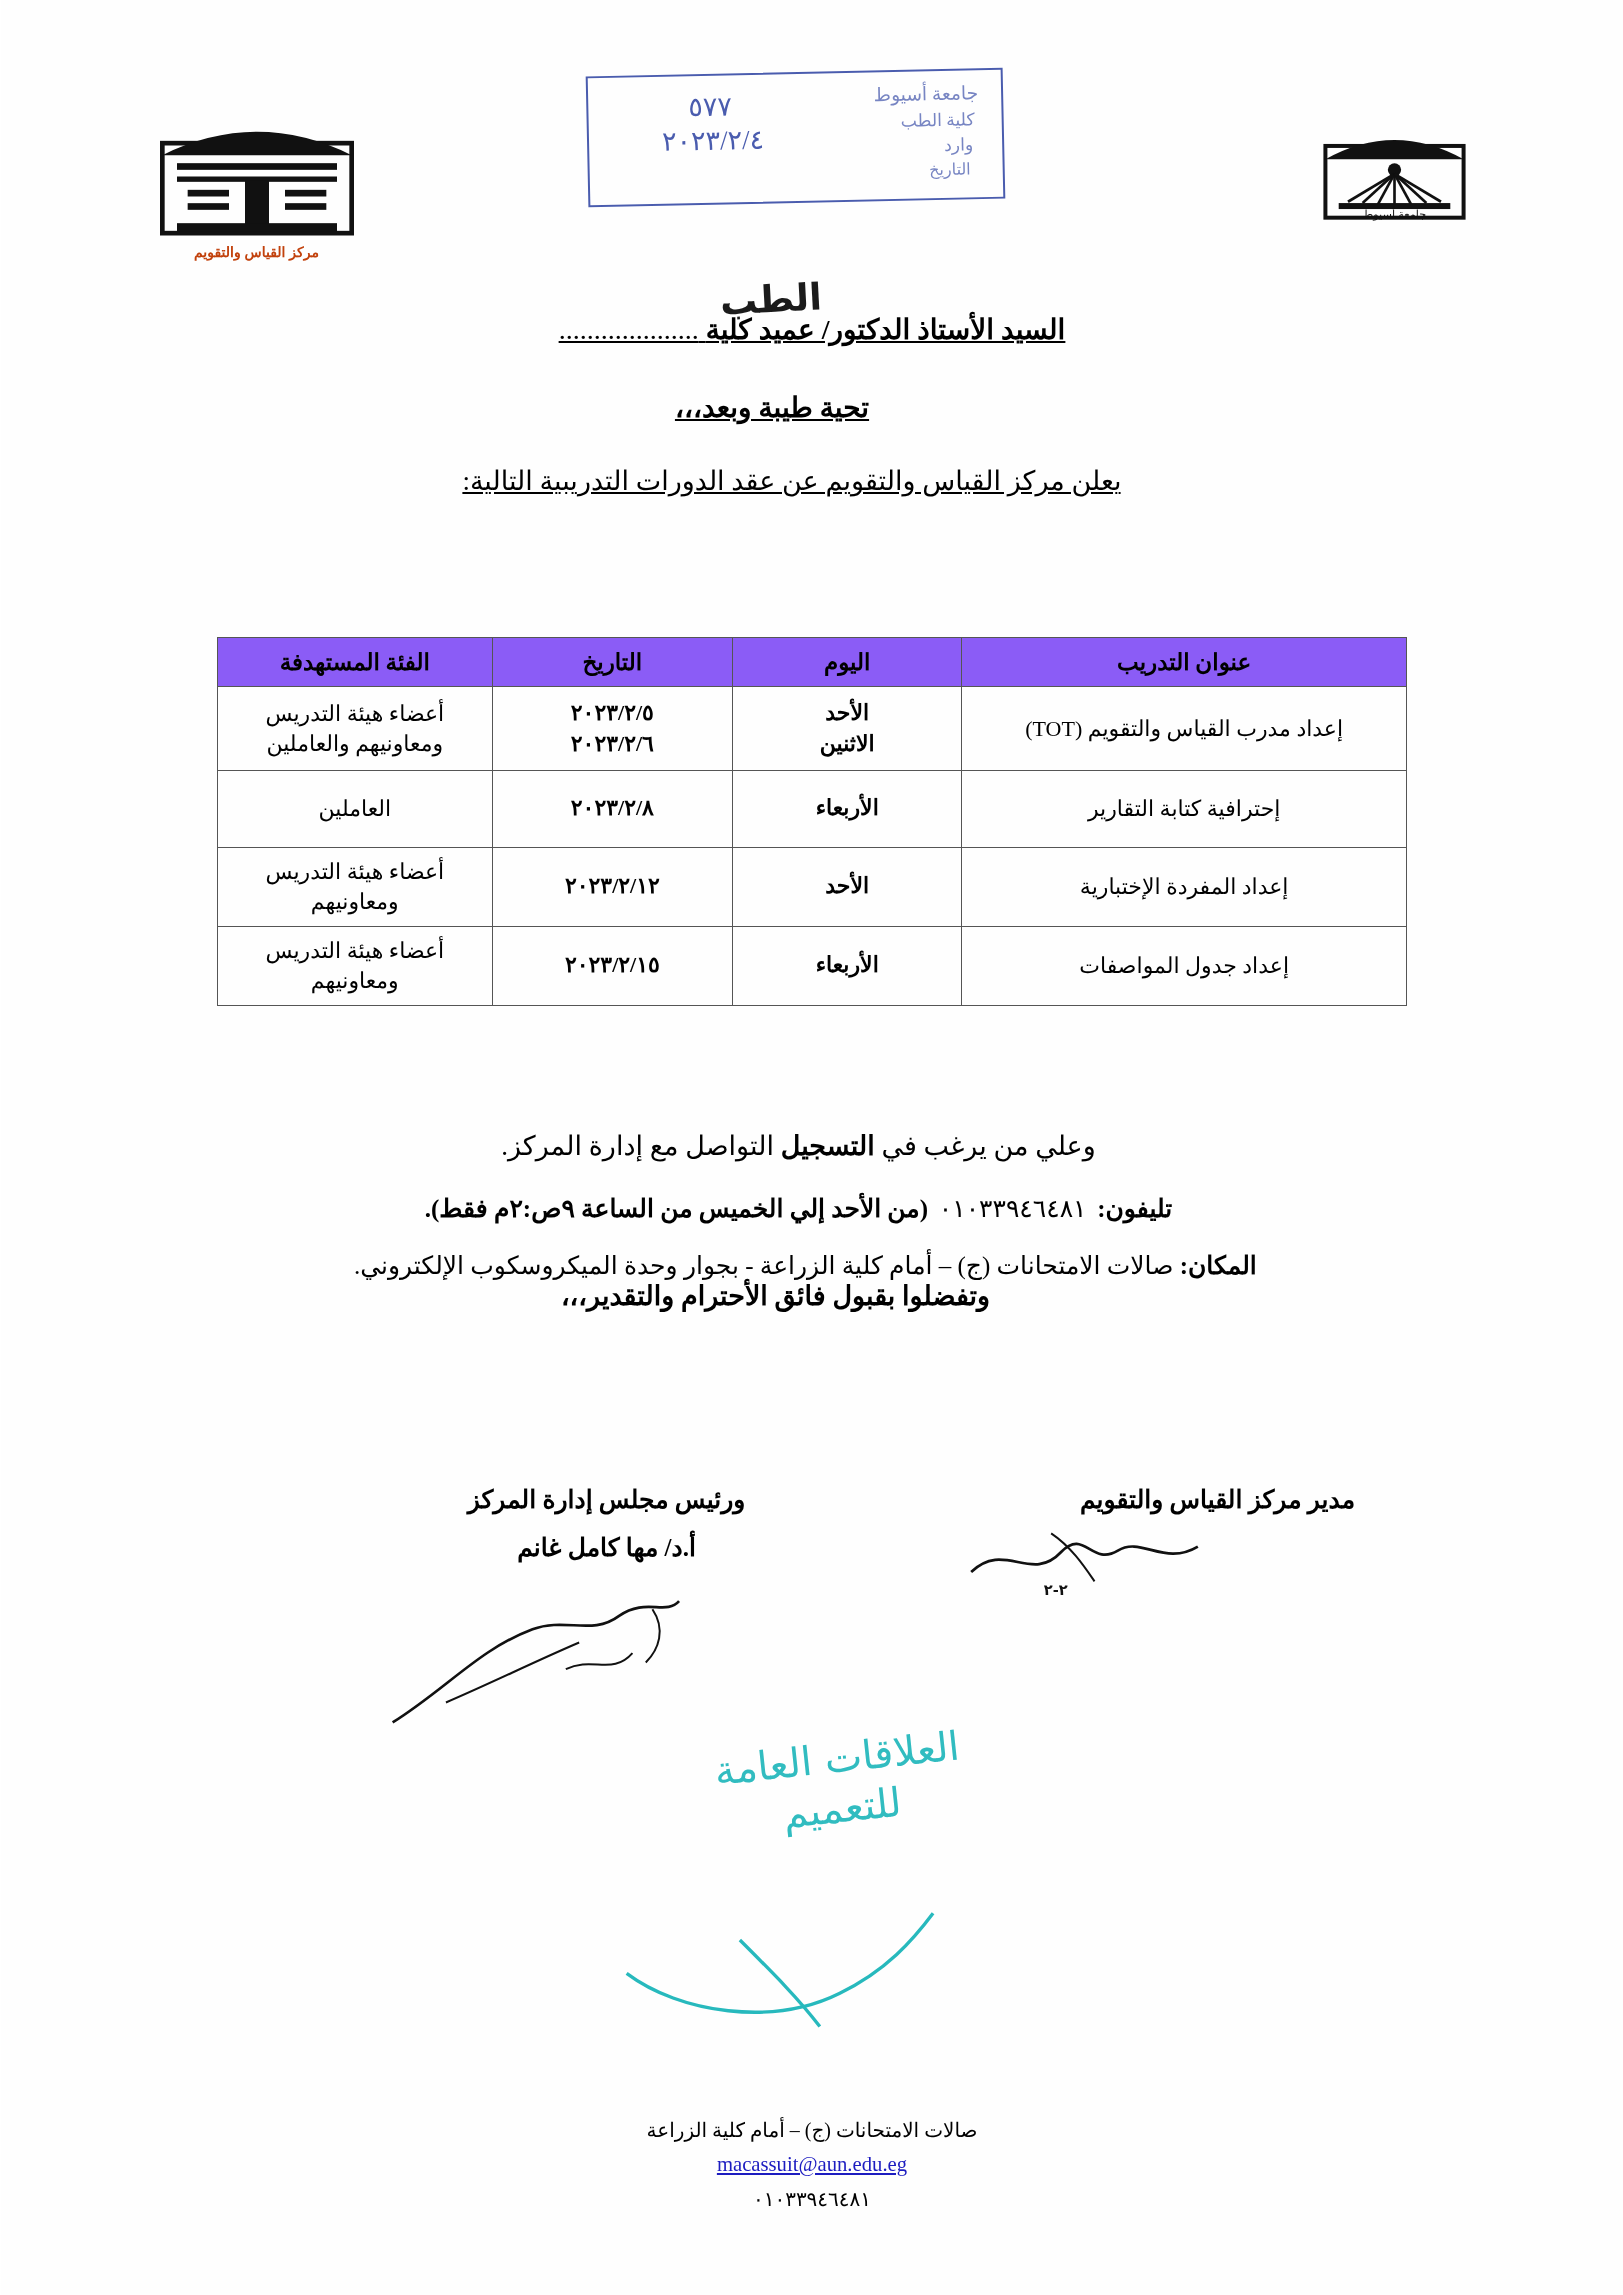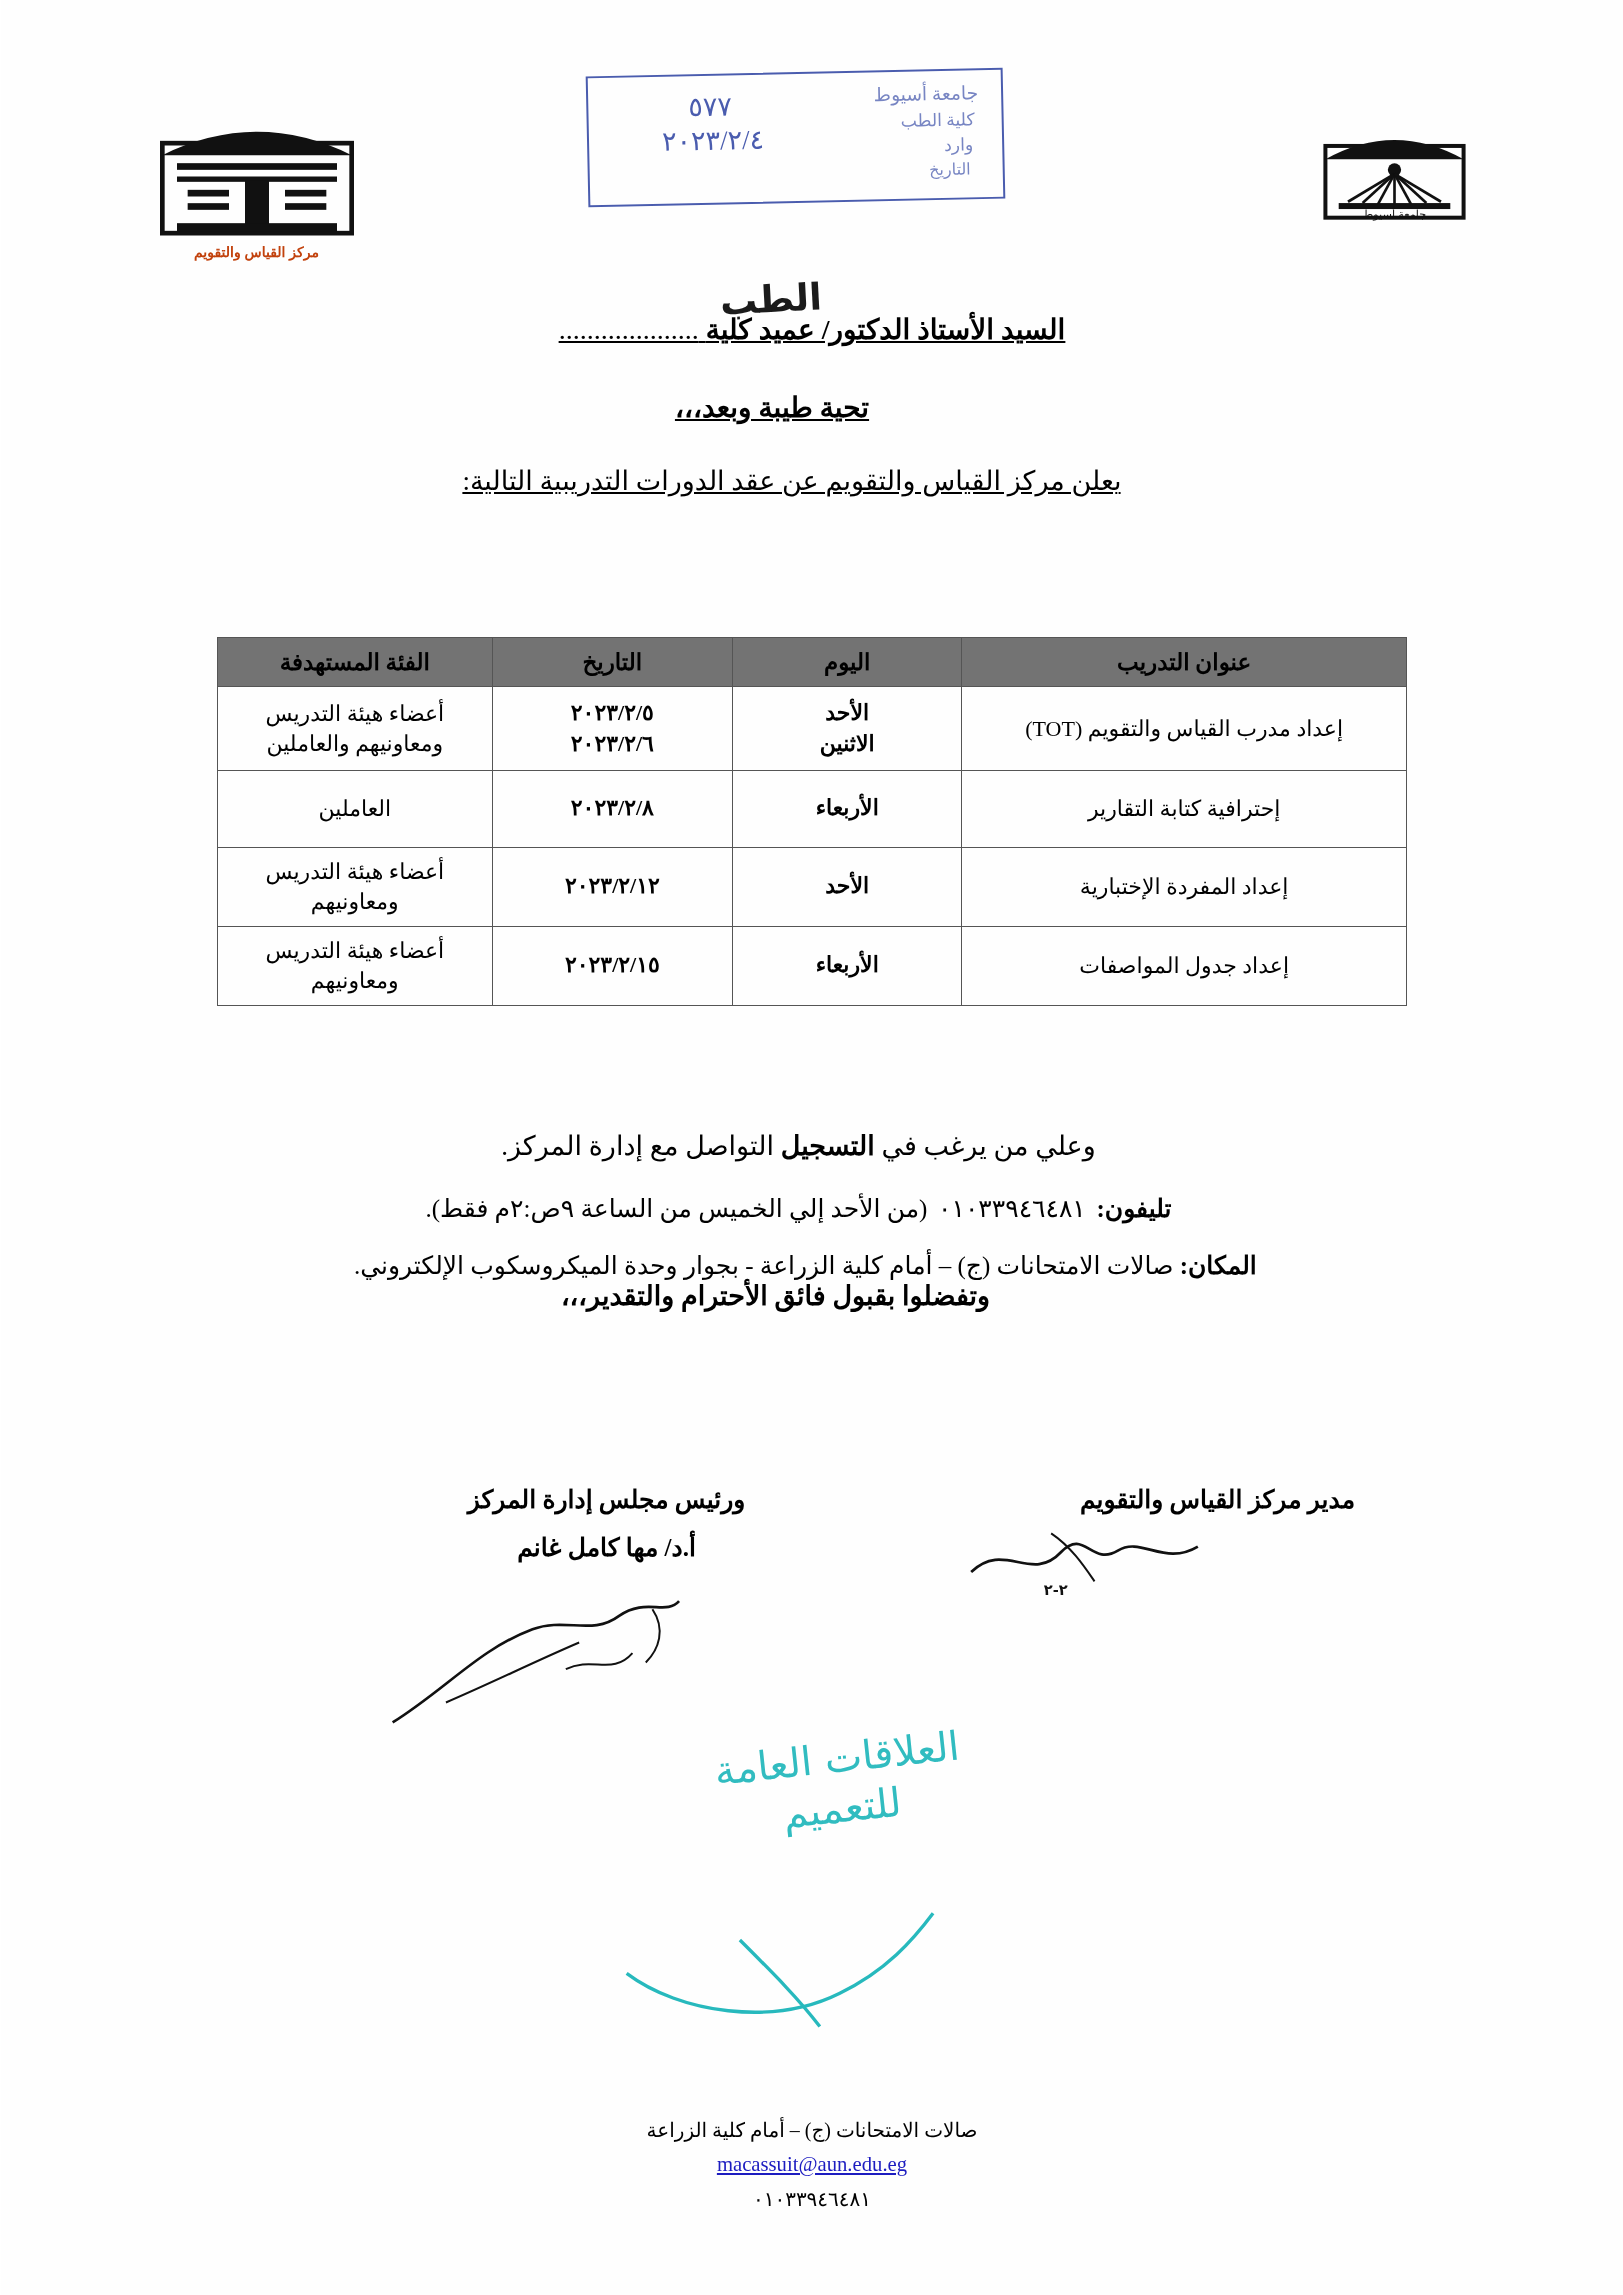--- a/index.html
+++ b/index.html
@@ -151,21 +151,21 @@
   }
   table.courses th,
   table.courses td {
     border: 1.3px solid #555;
     text-align: center;
     vertical-align: middle;
     font-size: 22px;
     padding: 9.3px 6.7px;
   }
   table.courses thead th {
-    background: #737373;
+    background: #8b5cf6;
     font-weight: bold;
     font-size: 23px;
     padding: 10.7px 6.7px;
   }
   .col-title { width: 38%; }
   .col-day   { width: 19%; margin-left: 16px; }
   .col-date  { width: 20%; }
   .col-aud   { width: 23%; }
 
   td.title-cell {
@@ -204,21 +204,21 @@
     text-align: center;
     font-size: 25px;
     font-weight: bold;
     padding-right: 27px;
   }
   .p-phone .num {
     font-weight: normal;
     letter-spacing: 1.3px;
     padding: 0 10.7px;
   }
-  .p-phone .paren { font-weight: normal; margin-top: 33px; }
+  .p-phone .paren { font-weight: bold; margin-top: 33px; }
 
   .p-place {
     margin-top: 28px;
     text-align: center;
     font-size: 25px;
     padding-right: 13.3px;
   }
   .p-place b { font-weight: bold; }
 
   .p-regards {

